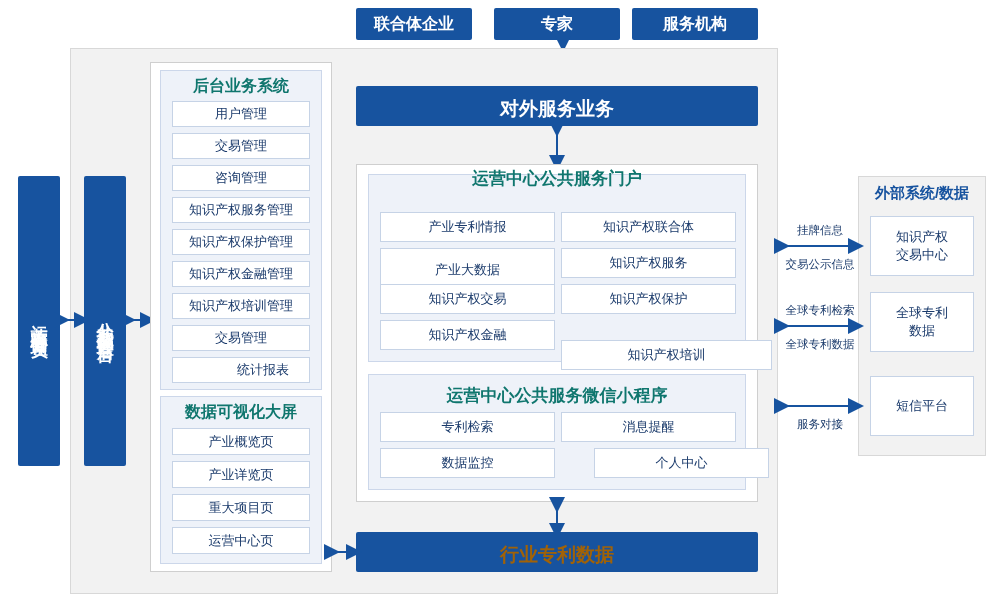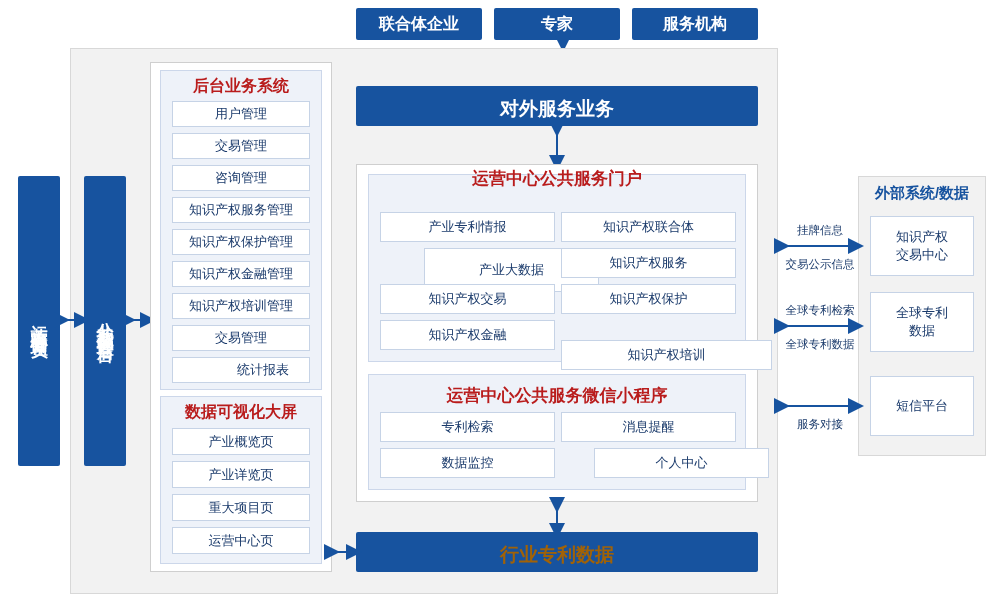--- a/index.html
+++ b/index.html
@@ -60,21 +60,21 @@
     background: #ffffff;
     border: 1px solid #cfcfcf;
   }
   .panel-light {
     background: #eef2f9;
     border: 1px solid #ccd7ea;
   }
   .panel-title {
     font-weight: bold;
     text-align: center;
-    color: #b91c1c;
+    color: #0f766e;
   }
 
   
   .cell {
     background: #ffffff;
     border: 1px solid #c6d3e6;
     display: flex;
     align-items: center;
     justify-content: center;
     text-align: center;
@@ -97,21 +97,21 @@
   .ext-title {
     font-weight: bold;
     font-size: 15px;
     color: #17539f;
     text-align: center;
   }
 </style>
 </head>
 <body>
 
-<div class="abs solid-blue top-box" style="left:356px; top:8px; width:126px; height:32px;">
+<div class="abs solid-blue top-box" style="left:356px; top:8px; width:116px; height:32px;">
   <span>联合体企业</span>
 </div>
 <div class="abs solid-blue top-box" style="left:494px; top:8px; width:126px; height:32px;">
   <span>专家</span>
 </div>
 <div class="abs solid-blue top-box" style="left:632px; top:8px; width:126px; height:32px;">
   <span>服务机构</span>
 </div>
 
 <svg class="arrow" style="left:551px; top:40px; width:24px; height:48px;">
@@ -170,21 +170,21 @@
   <line x1="12" y1="3" x2="12" y2="37" stroke="#17539f" stroke-width="2" marker-start="url(#ah)" marker-end="url(#ah)"></line>
 </svg>
 
 <div class="abs panel-white" style="left:356px; top:164px; width:402px; height:338px;"></div>
 
 <div class="abs panel-light" style="left:368px; top:174px; width:378px; height:188px;"></div>
 <div class="abs panel-title" style="left:368px; top:167px; width:378px; font-size:17px;">运营中心公共服务门户</div>
 
 <div class="abs cell" style="left:380px; top:212px; width:175px; height:30px;">产业专利情报</div>
 <div class="abs cell" style="left:561px; top:212px; width:175px; height:30px;">知识产权联合体</div>
-<div class="abs cell" style="left:380px; top:248px; width:175px; height:44px;margin-left:44px;">产业大数据</div>
+<div class="abs cell" style="left:380px; top:248px; width:175px; height:44px;">产业大数据</div>
 <div class="abs cell" style="left:561px; top:248px; width:175px; height:30px;">知识产权服务</div>
 <div class="abs cell" style="left:380px; top:284px; width:175px; height:30px;">知识产权交易</div>
 <div class="abs cell" style="left:561px; top:284px; width:175px; height:30px;">知识产权保护</div>
 <div class="abs cell" style="left:380px; top:320px; width:175px; height:30px;">知识产权金融</div>
 <div class="abs cell" style="left:561px; top:340px; width:211px; height:30px;">知识产权培训</div>
 
 <div class="abs panel-light" style="left:368px; top:374px; width:378px; height:116px;"></div>
 <div class="abs panel-title" style="left:368px; top:384px; width:378px; font-size:17px;">运营中心公共服务微信小程序</div>
 
 <div class="abs cell" style="left:380px; top:412px; width:175px; height:30px;">专利检索</div>

